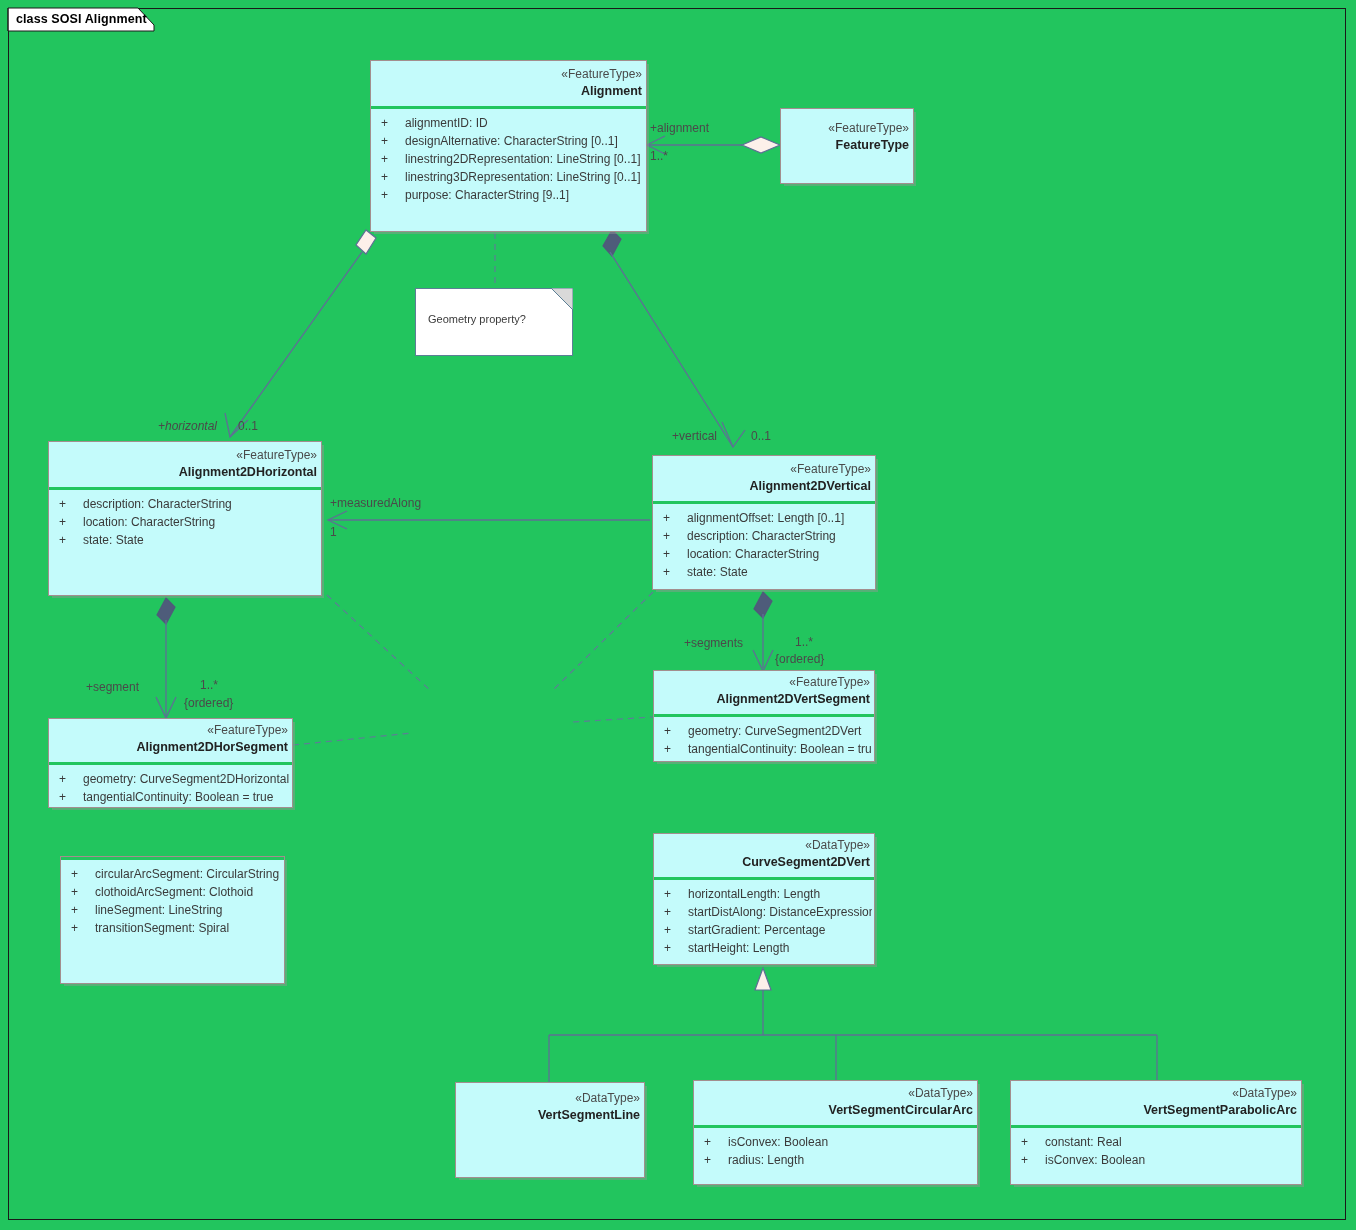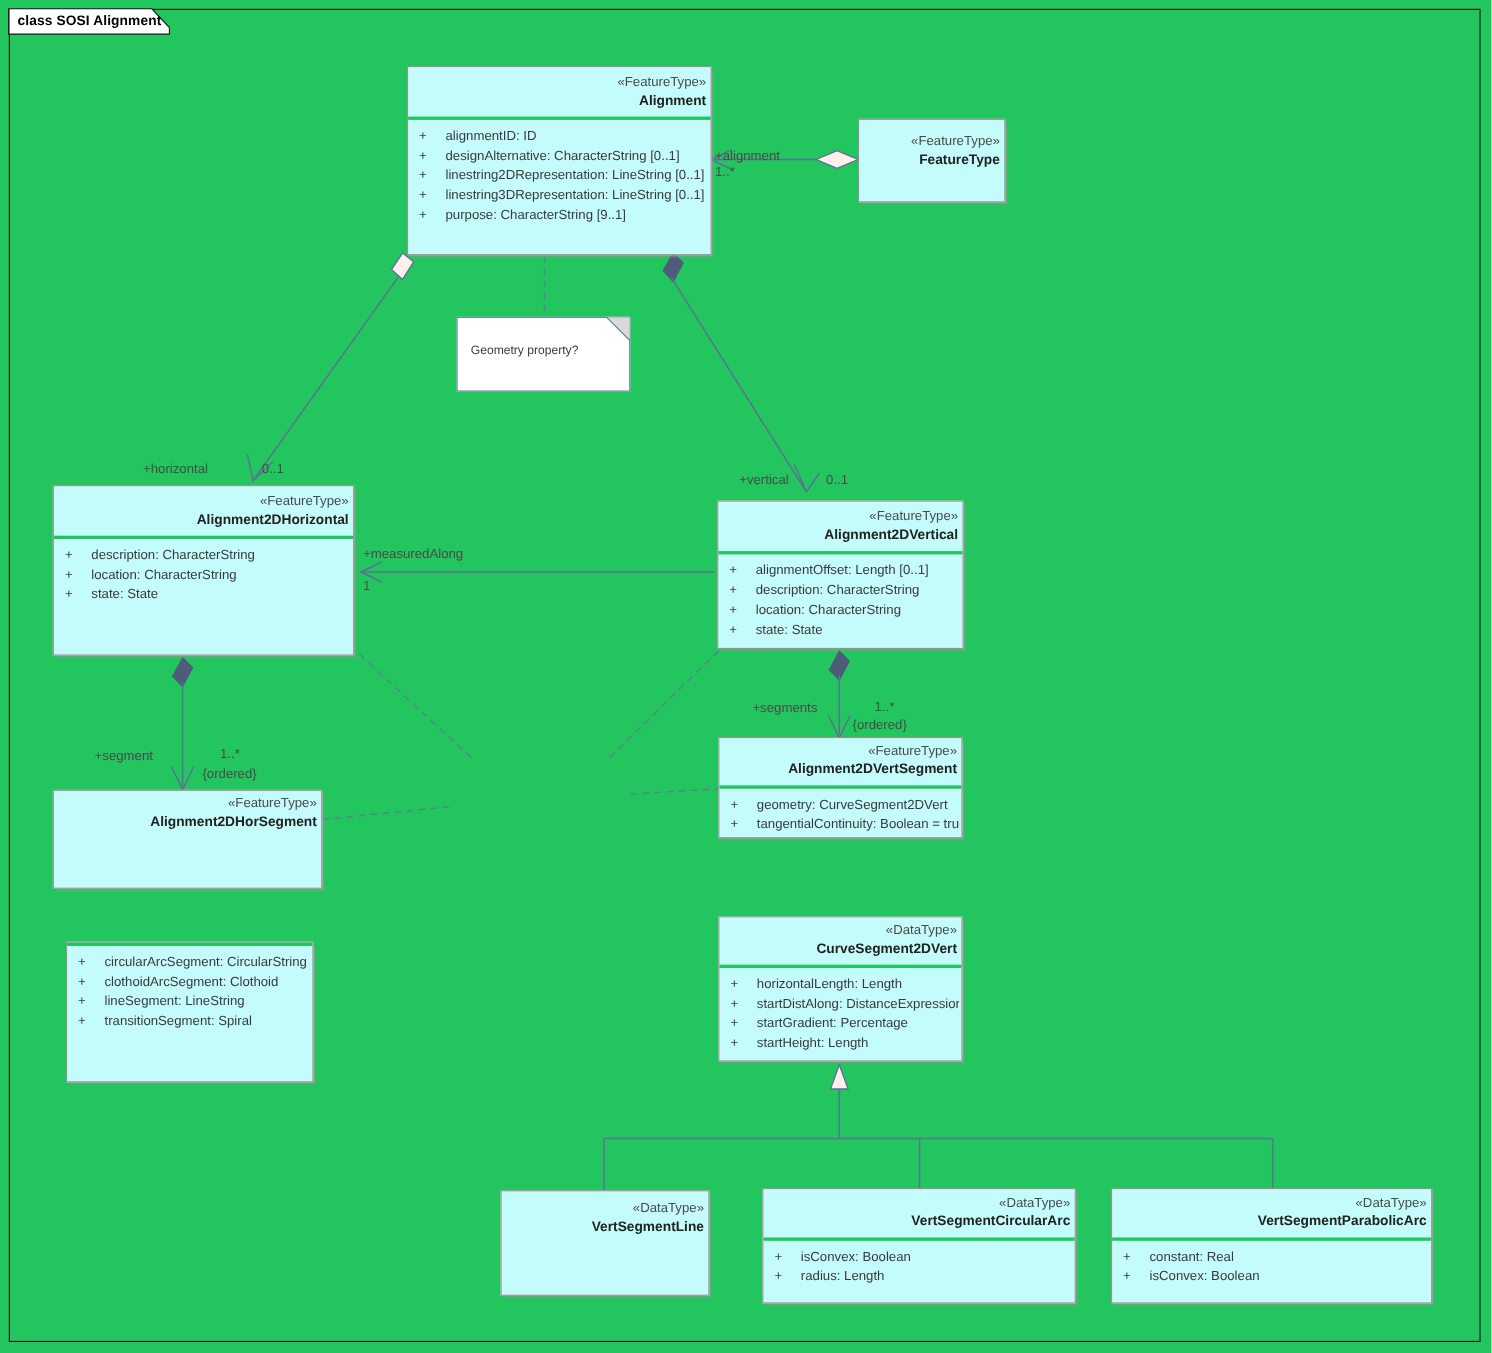--- a/index.html
+++ b/index.html
@@ -278,20 +278,24 @@
       <span class="attr"><span class="vis">+</span><span>location: CharacterString</span></span>
       <span class="attr"><span class="vis">+</span><span>state: State</span></span>
     </div>
   </div>
 
   <div class="uml-class" style="left:48px; top:718px; width:245px; height:90px;">
     <div class="uml-head" style="padding-top:4px;">
       <span class="stereo">«FeatureType»</span>
       <span class="cname">Alignment2DHorSegment</span>
     </div>
+    <div class="uml-attrs">
+      <span class="attr"><span class="vis">+</span><span>geometry: CurveSegment2DHorizontal</span></span>
+      <span class="attr"><span class="vis">+</span><span>tangentialContinuity: Boolean = true</span></span>
+    </div>
   </div>
 
   <div class="uml-class" style="left:653px; top:670px; width:222px; height:92px;">
     <div class="uml-head" style="padding-top:4px;">
       <span class="stereo">«FeatureType»</span>
       <span class="cname">Alignment2DVertSegment</span>
     </div>
     <div class="uml-attrs">
       <span class="attr"><span class="vis">+</span><span>geometry: CurveSegment2DVert</span></span>
       <span class="attr"><span class="vis">+</span><span>tangentialContinuity: Boolean = true</span></span>
@@ -351,24 +355,24 @@
 
   <div class="uml-note" style="left:415px; top:288px; width:158px; height:68px;">
     <div class="note-fold"></div>
     <svg class="note-fold-edge" viewBox="0 0 22 22">
       <path d="M 0,0 L 22,22 L 22,0 Z" fill="#d9d9d9" stroke="#5c7f95" stroke-width="1"></path>
     </svg>
     <div class="note-text">Geometry property?</div>
   </div>
 
 
-  <div class="lbl" style="left:650px; top:134px;">+alignment</div>
+  <div class="lbl" style="left:650px; top:121px;">+alignment</div>
   <div class="lbl" style="left:650px; top:149px;">1..*</div>
 
-  <div class="lbl" style="left:130px; top:419px;">+horizontal</div>
+  <div class="lbl" style="left:158px; top:419px;font-style:italic;">+horizontal</div>
   <div class="lbl" style="left:238px; top:419px;">0..1</div>
 
   <div class="lbl" style="left:672px; top:429px;">+vertical</div>
   <div class="lbl" style="left:751px; top:429px;">0..1</div>
 
   <div class="lbl" style="left:330px; top:496px;">+measuredAlong</div>
   <div class="lbl" style="left:330px; top:525px;">1</div>
 
   <div class="lbl" style="left:86px; top:680px;">+segment</div>
   <div class="lbl" style="left:200px; top:678px;">1..*</div>

